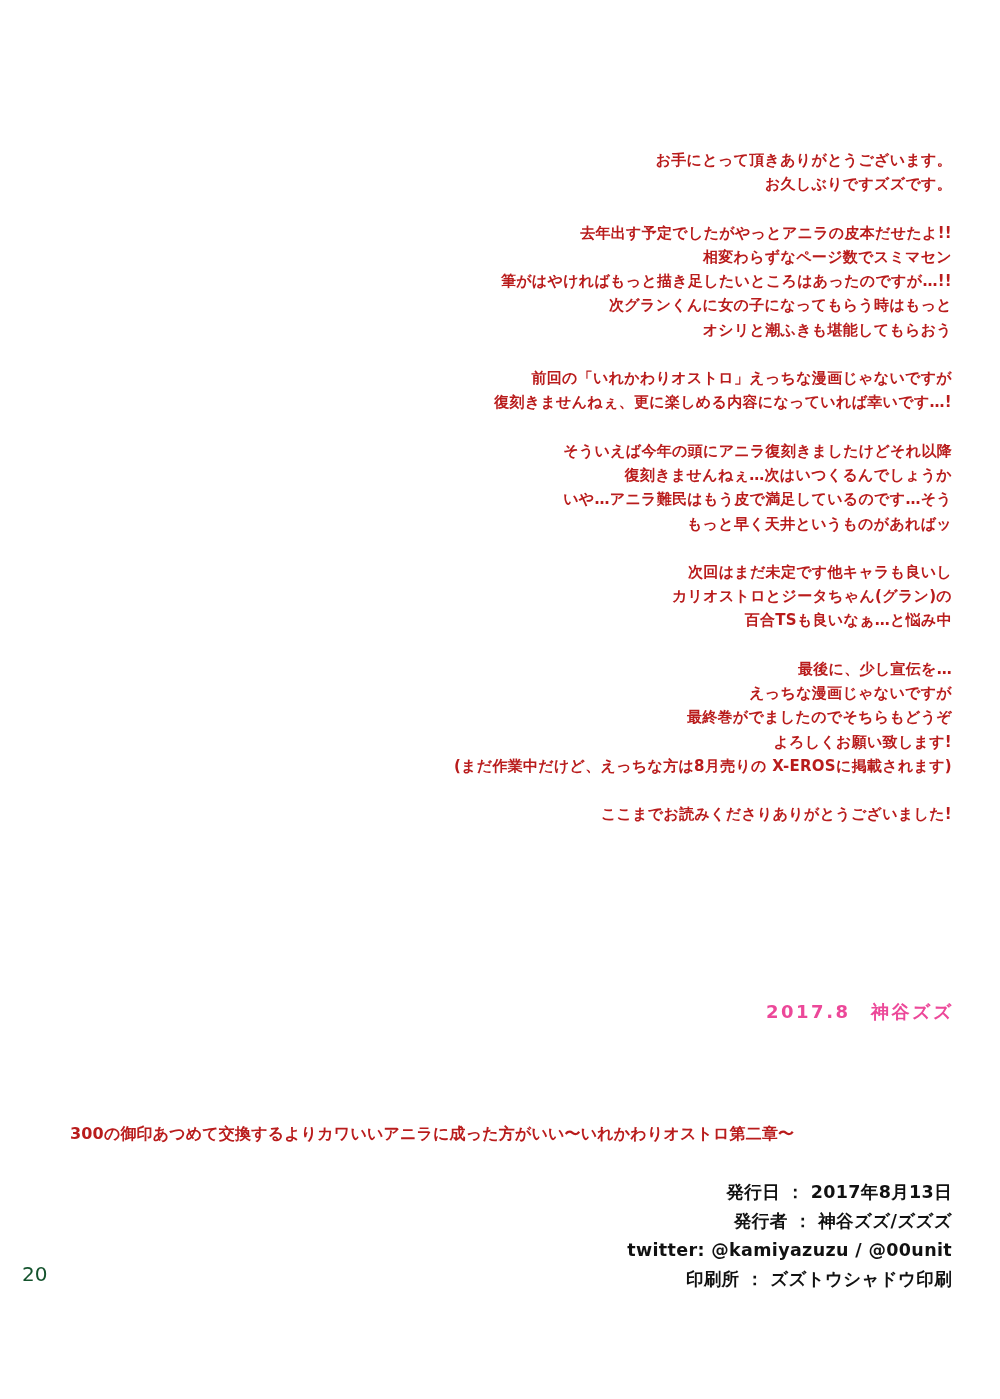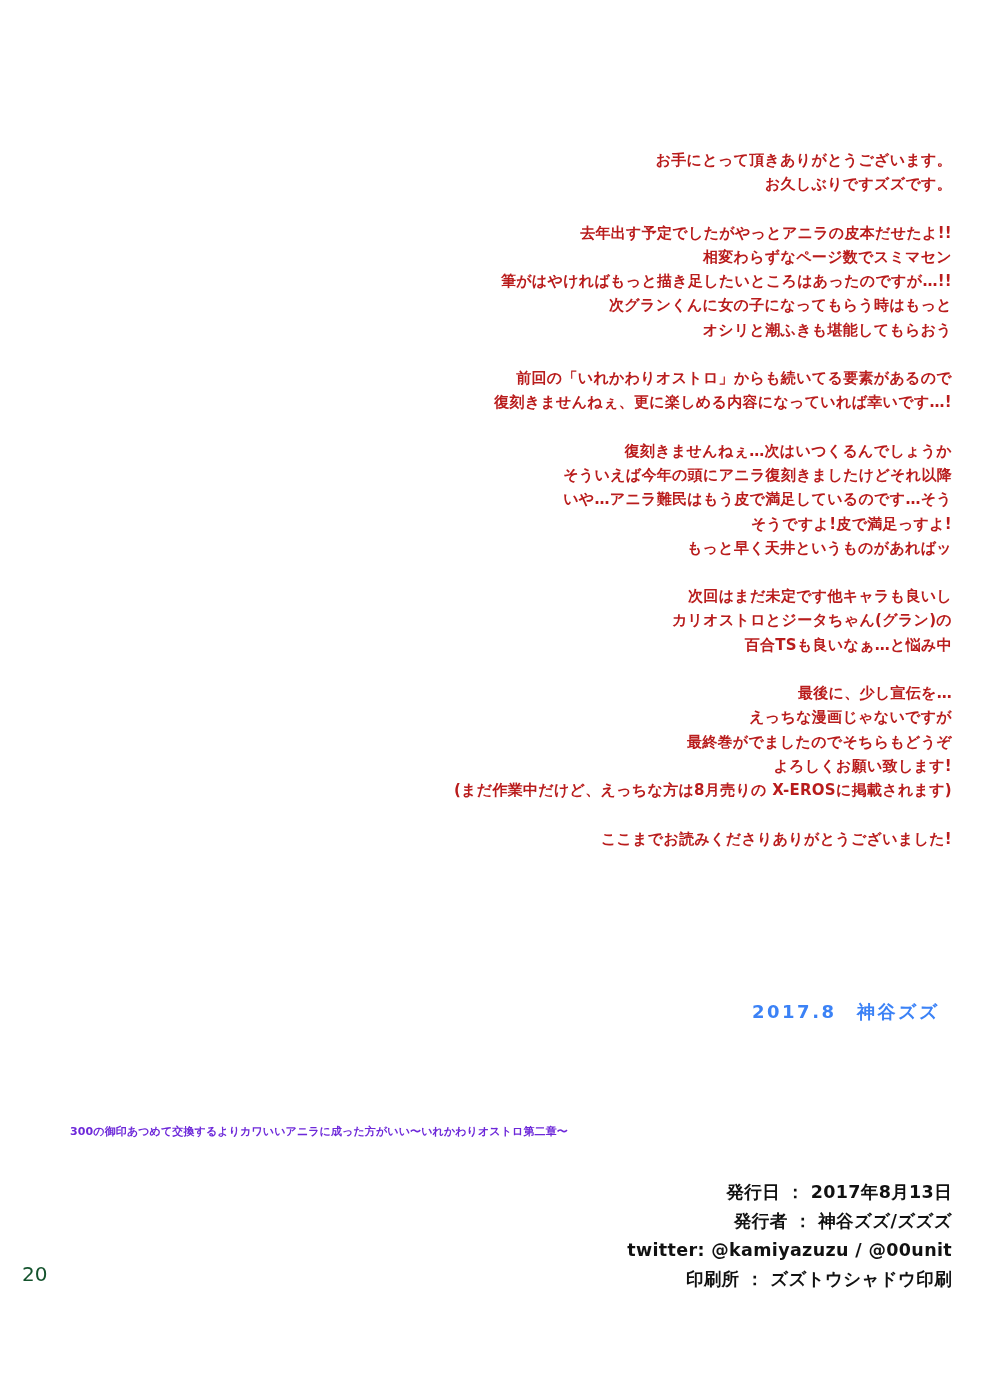--- a/index.html
+++ b/index.html
@@ -41,38 +41,38 @@
     margin-bottom: 8px;
   }
   .afterword .line {
     display: block;
     white-space: nowrap;
   }
 
   .sign {
     position: absolute;
     top: 1000px;
-    right: 60px;
+    right: 46px;
     text-align: right;
     font-size: 18px;
     font-weight: 700;
     letter-spacing: 0.14em;
-    color: #3b82f6;
+    color: #ec4899;
   }
 
   
   .colophon-title {
     position: absolute;
     left: 70px;
     top: 1124px;
     width: 880px;
-    font-size: 11px;
+    font-size: 16px;
     font-weight: 700;
     letter-spacing: 0.01em;
-    color: #6d28d9;
+    color: #b91c1c;
     white-space: nowrap;
   }
 
   .colophon-block {
     position: absolute;
     right: 48px;
     top: 1178px;
     text-align: right;
     font-size: 17.5px;
     line-height: 1.66;
@@ -109,29 +109,28 @@
 
     <div class="para">
       <span class="line">去年出す予定でしたがやっとアニラの皮本だせたよ!!</span>
       <span class="line">相変わらずなページ数でスミマセン</span>
       <span class="line">筆がはやければもっと描き足したいところはあったのですが…!!</span>
       <span class="line">次グランくんに女の子になってもらう時はもっと</span>
       <span class="line">オシリと潮ふきも堪能してもらおう</span>
     </div>
 
     <div class="para">
-      <span class="line">前回の「いれかわりオストロ」からも続いてる要素があるので</span>
+      <span class="line">前回の「いれかわりオストロ」えっちな漫画じゃないですが</span>
       <span class="line">復刻きませんねぇ、更に楽しめる内容になっていれば幸いです…!</span>
     </div>
 
     <div class="para">
+      <span class="line">そういえば今年の頭にアニラ復刻きましたけどそれ以降</span>
       <span class="line">復刻きませんねぇ…次はいつくるんでしょうか</span>
-      <span class="line">そういえば今年の頭にアニラ復刻きましたけどそれ以降</span>
       <span class="line">いや…アニラ難民はもう皮で満足しているのです…そう</span>
-      <span class="line">そうですよ!皮で満足っすよ!</span>
       <span class="line">もっと早く天井というものがあればッ</span>
     </div>
 
     <div class="para">
       <span class="line">次回はまだ未定です他キャラも良いし</span>
       <span class="line">カリオストロとジータちゃん(グラン)の</span>
       <span class="line">百合TSも良いなぁ…と悩み中</span>
     </div>
 
     <div class="para">

